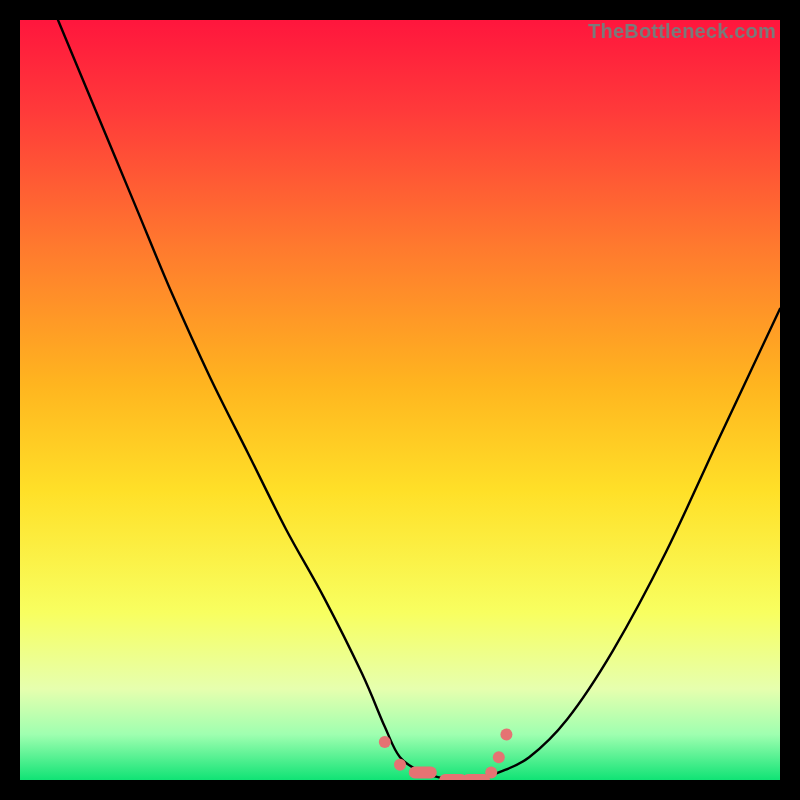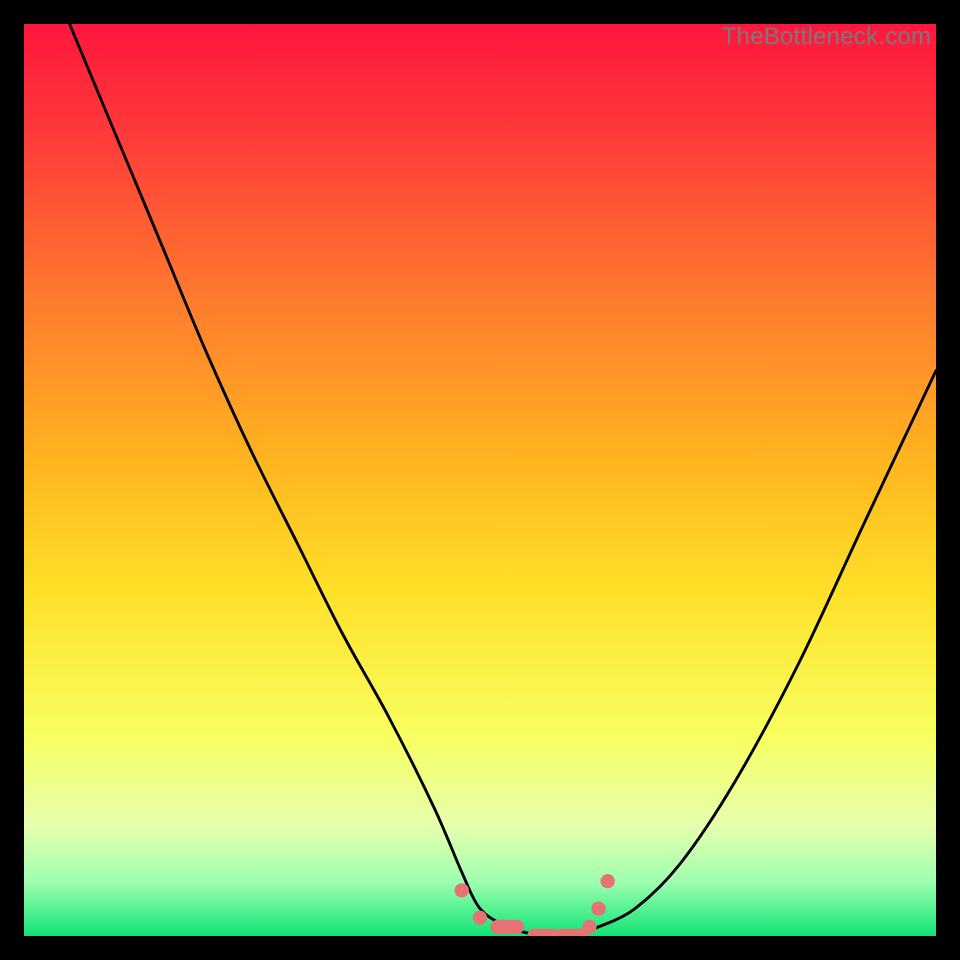--- a/index.html
+++ b/index.html
@@ -25,21 +25,21 @@
     top: 0;
     width: 760px;
     height: 760px;
   }
   .watermark {
     position: absolute;
     top: 0px;
     right: 4px;
     color: #7a7a7a;
     font-size: 20px;
-    font-weight: 400;
+    font-weight: 700;
     letter-spacing: 0.2px;
     z-index: 50;
   }
   svg { display: block; }
 </style>
 </head>
 <body>
 
 <div class="frame">
 

